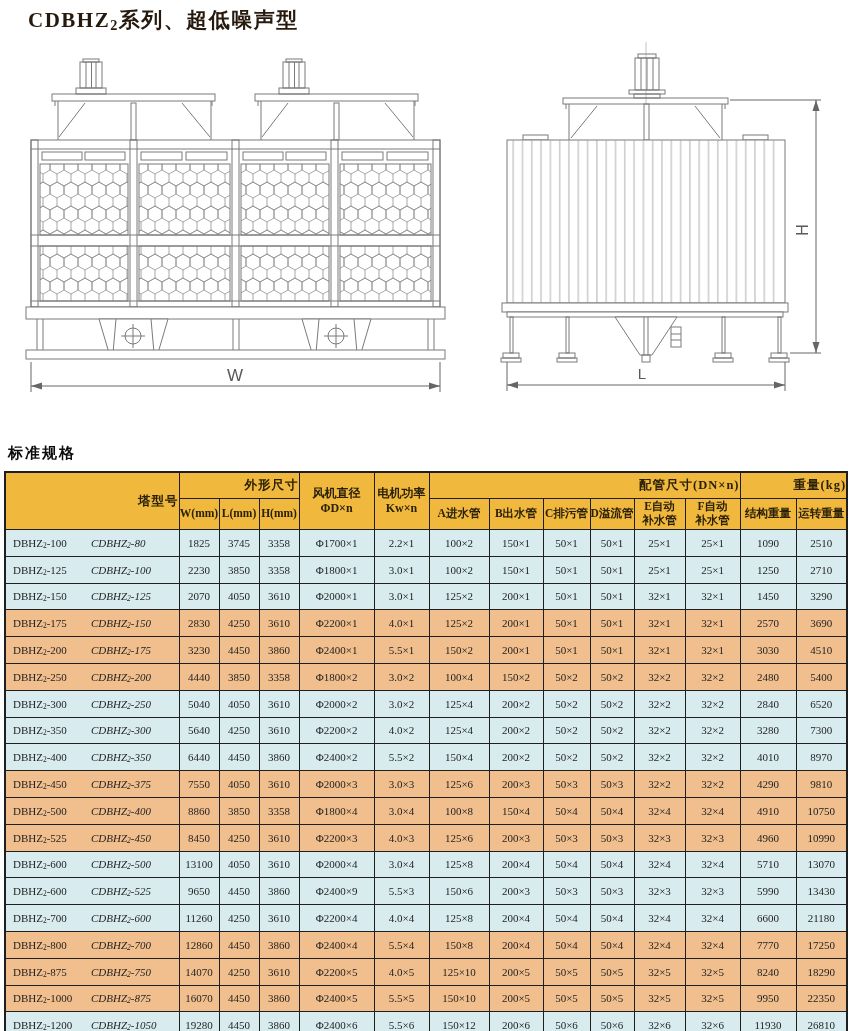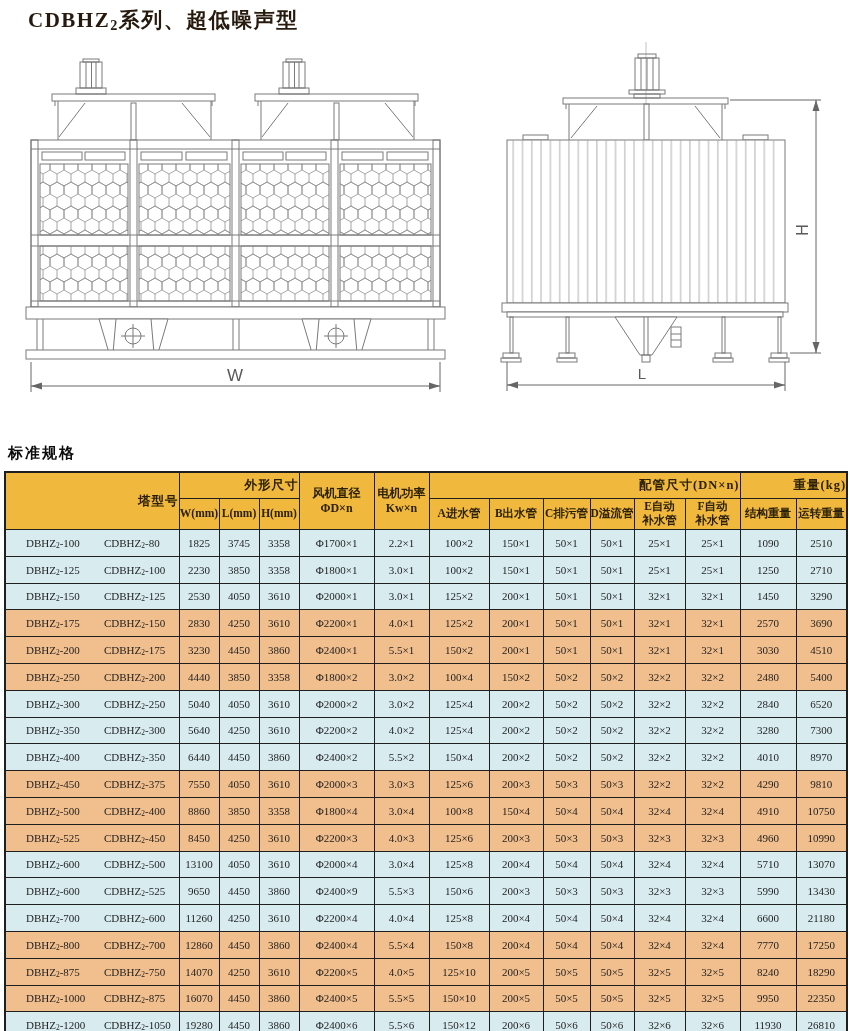--- a/index.html
+++ b/index.html
@@ -38,22 +38,22 @@
   .spec thead th{
     background:var(--header-bg);color:#2b2008;font-weight:bold;
   }
   .spec th.gh{font-size:12.5px;height:25px;letter-spacing:1px;text-align:right;}
   .spec th.sh{font-size:11.5px;height:30px;line-height:1.18;letter-spacing:0;}
   .spec th.two-line{line-height:1.25;font-size:12px;letter-spacing:0;margin-top:12px;}
   .spec tbody td{font-size:11px;height:25.8px;color:#1e1e1e;}
   .spec tbody tr.tone-blue td{background:var(--row-blue);}
   .spec tbody tr.tone-orange td{background:var(--row-orange);}
   .spec td.model-cell{text-align:left;}
-  .spec td.model-cell .m1{display:inline-block;width:78px;padding-left:20px;}
-  .spec td.model-cell .m2{display:inline-block;}
+  .spec td.model-cell .m1{display:inline-block;width:78px;padding-left:7px;}
+  .spec td.model-cell .m2{display:inline-block;font-style:italic;}
 </style>
 </head>
 <body>
 
 <div class="page">
 
   <h1 class="title">CDBHZ<sub>2</sub>系列、超低噪声型</h1>
 
   <svg class="drawing" style="left:15px;top:50px;" width="445" height="348" viewBox="0 0 445 348">
     <defs>
@@ -321,21 +321,21 @@
           <td>150×1</td>
           <td>50×1</td>
           <td>50×1</td>
           <td>25×1</td>
           <td>25×1</td>
           <td>1250</td>
           <td>2710</td>
         </tr>
         <tr class="tone-blue">
           <td class="model-cell"><span class="m1">DBHZ<sub>2</sub>-150</span><span class="m2">CDBHZ<sub>2</sub>-125</span></td>
-          <td>2530</td>
+          <td>2070</td>
           <td>4050</td>
           <td>3610</td>
           <td>Φ2000×1</td>
           <td>3.0×1</td>
           <td>125×2</td>
           <td>200×1</td>
           <td>50×1</td>
           <td>50×1</td>
           <td>32×1</td>
           <td>32×1</td>

